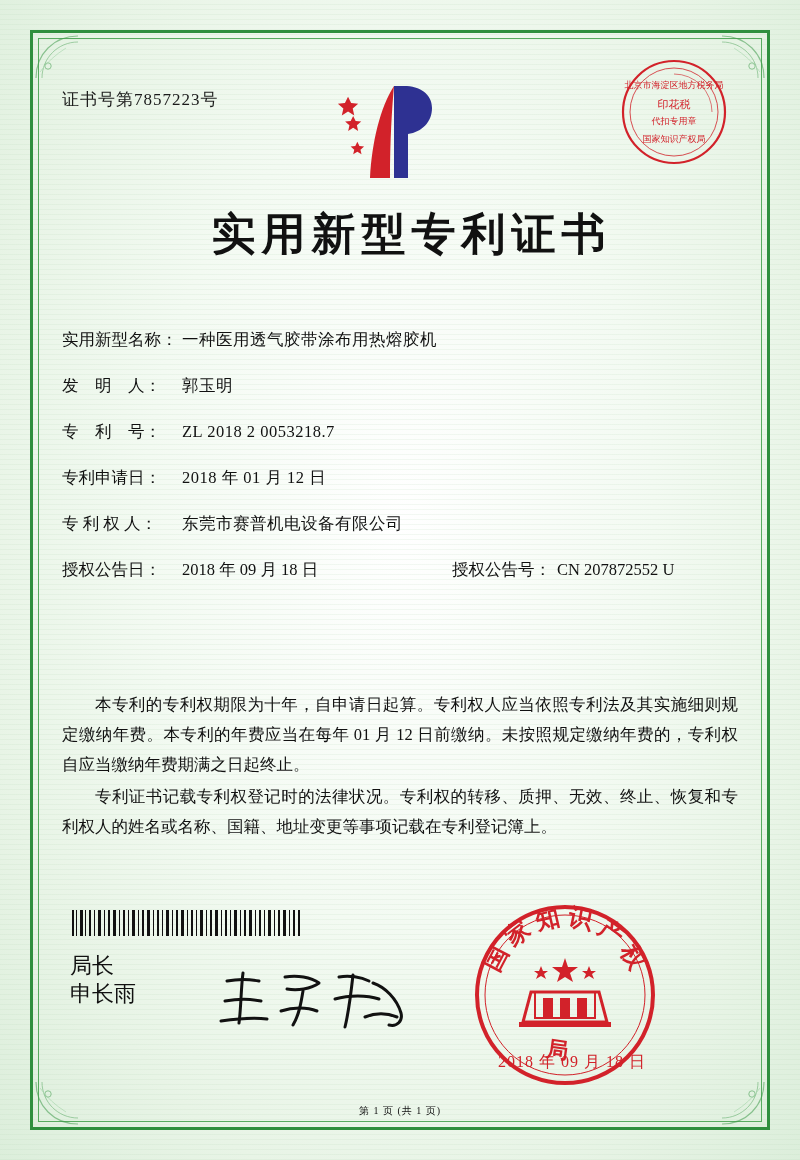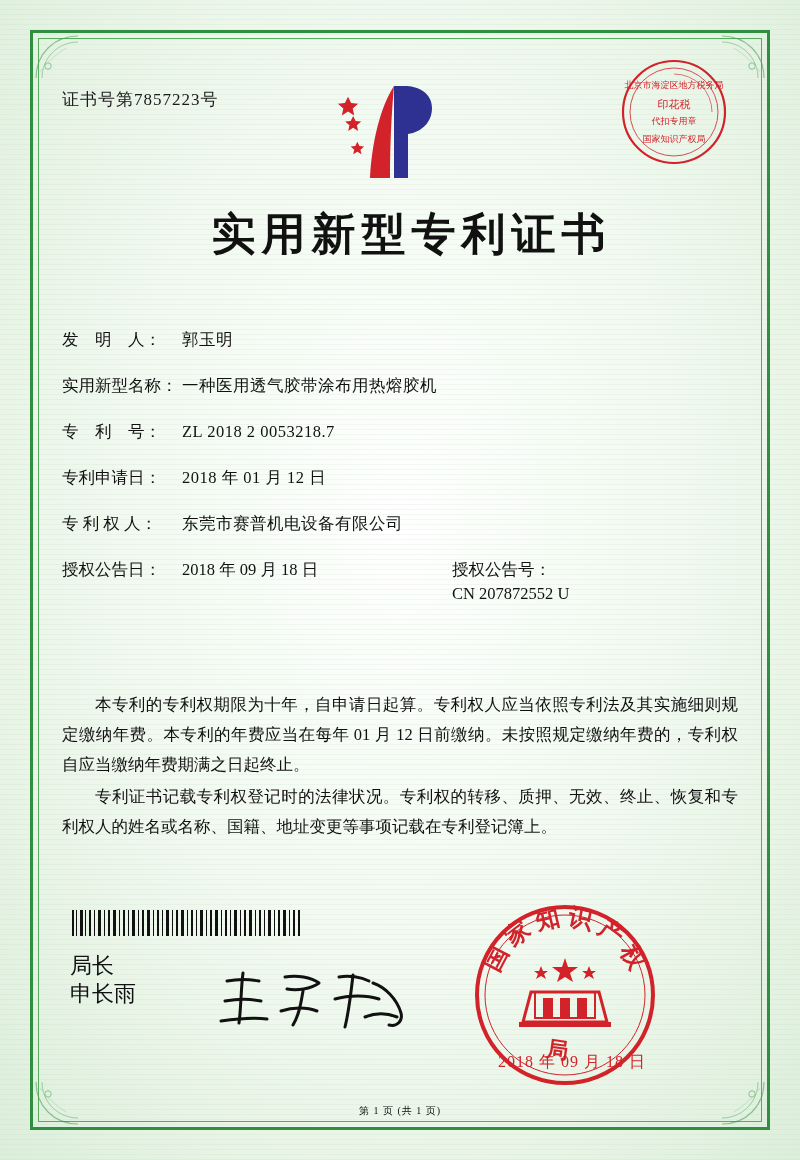--- a/index.html
+++ b/index.html
@@ -106,21 +106,20 @@
   }
   .field-value {
     flex: 1;
     letter-spacing: 0.5px;
     word-break: break-all;
   }
   .col-right {
     position: absolute;
     left: 390px;
     display: flex;
-    flex-direction: column;
   }
   .row-rel { position: relative; }
   .right-label {
     white-space: nowrap;
     margin-right: 6px;
   }
 
   .paragraphs {
     position: absolute;
     left: 62px;
@@ -251,26 +250,26 @@
       <text x="54" y="50" fill="#d2222a" font-size="11" text-anchor="middle" font-family="'Liberation Serif',serif">印花税</text>
       <text x="54" y="66" fill="#d2222a" font-size="9" text-anchor="middle" font-family="'Liberation Serif',serif">代扣专用章</text>
       <text x="54" y="84" fill="#d2222a" font-size="9" text-anchor="middle" font-family="'Liberation Serif',serif">国家知识产权局</text>
     </svg>
   </div>
 
   <div class="title">实用新型专利证书</div>
 
   <div class="fields">
     <div class="field-row">
+      <div class="field-label">实用新型名称：</div>
+      <div class="field-value">一种医用透气胶带涂布用热熔胶机</div>
+    </div>
+    <div class="field-row">
       <div class="field-label">发　明　人：</div>
       <div class="field-value">郭玉明</div>
-    </div>
-    <div class="field-row">
-      <div class="field-label">实用新型名称：</div>
-      <div class="field-value">一种医用透气胶带涂布用热熔胶机</div>
     </div>
     <div class="field-row">
       <div class="field-label">专　利　号：</div>
       <div class="field-value">ZL 2018 2 0053218.7</div>
     </div>
     <div class="field-row">
       <div class="field-label">专利申请日：</div>
       <div class="field-value">2018 年 01 月 12 日</div>
     </div>
     <div class="field-row">

